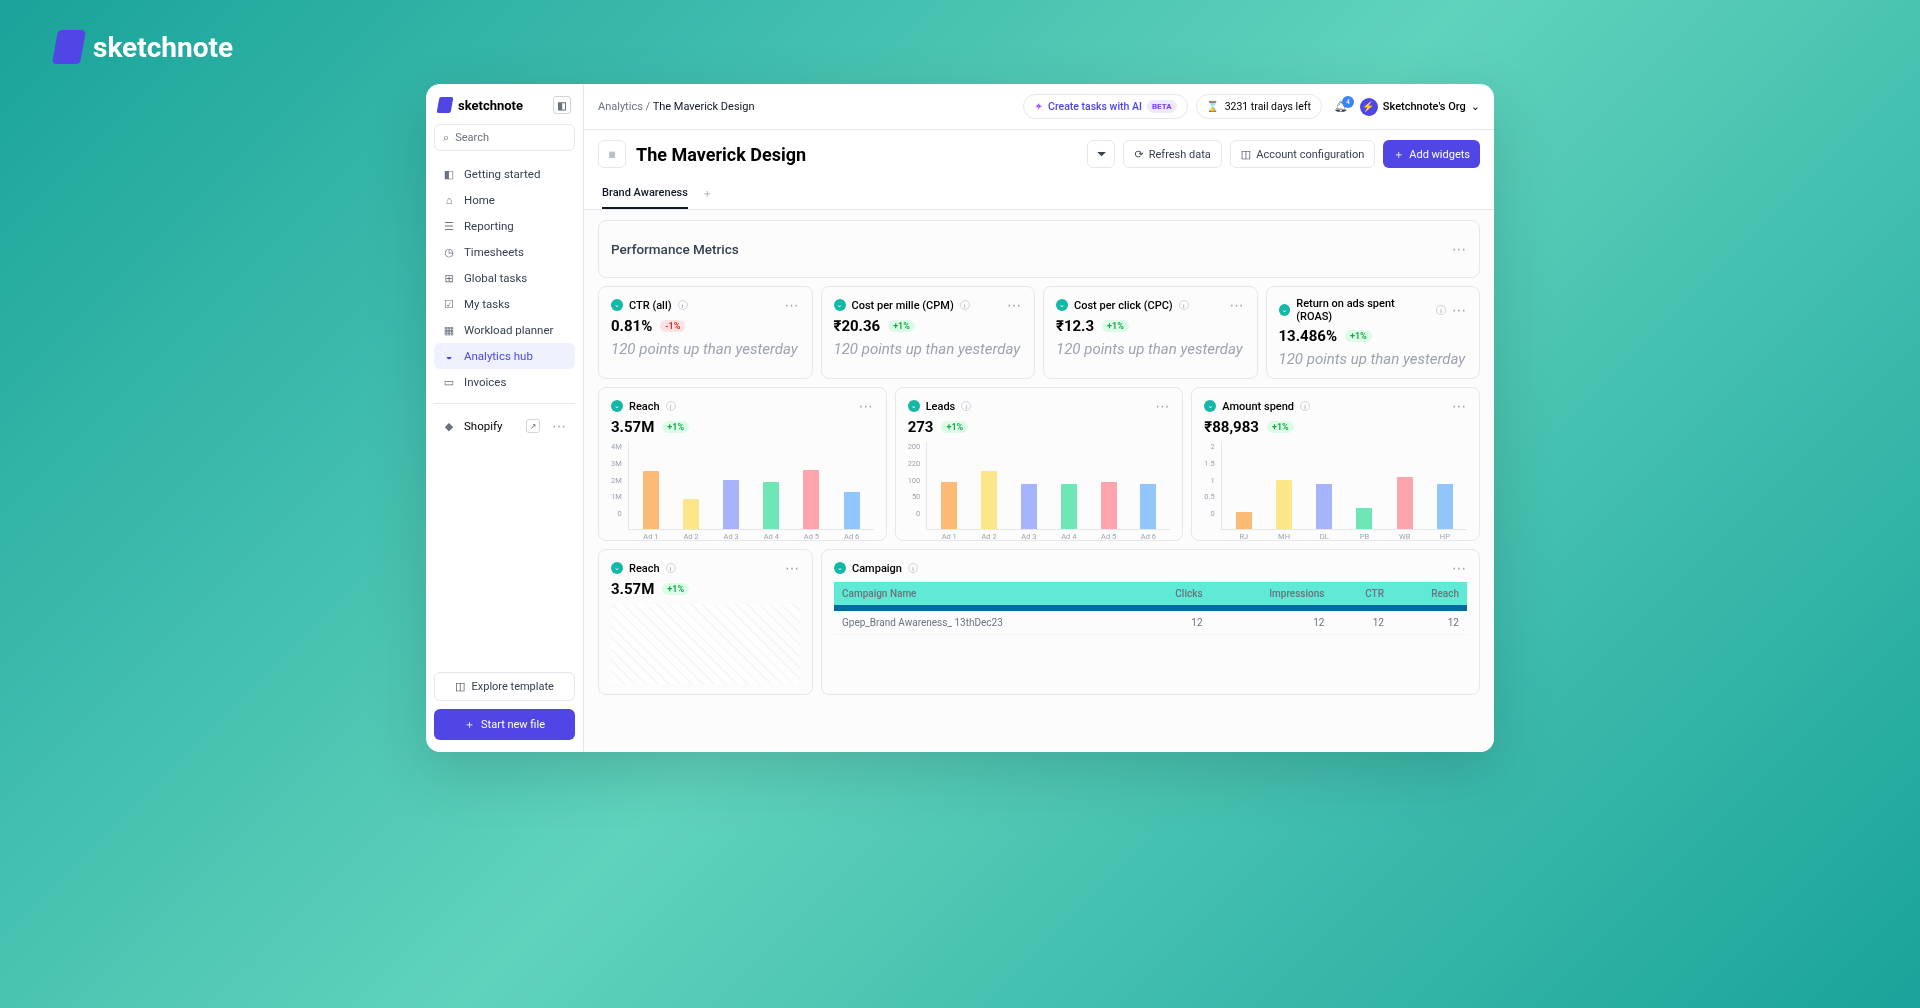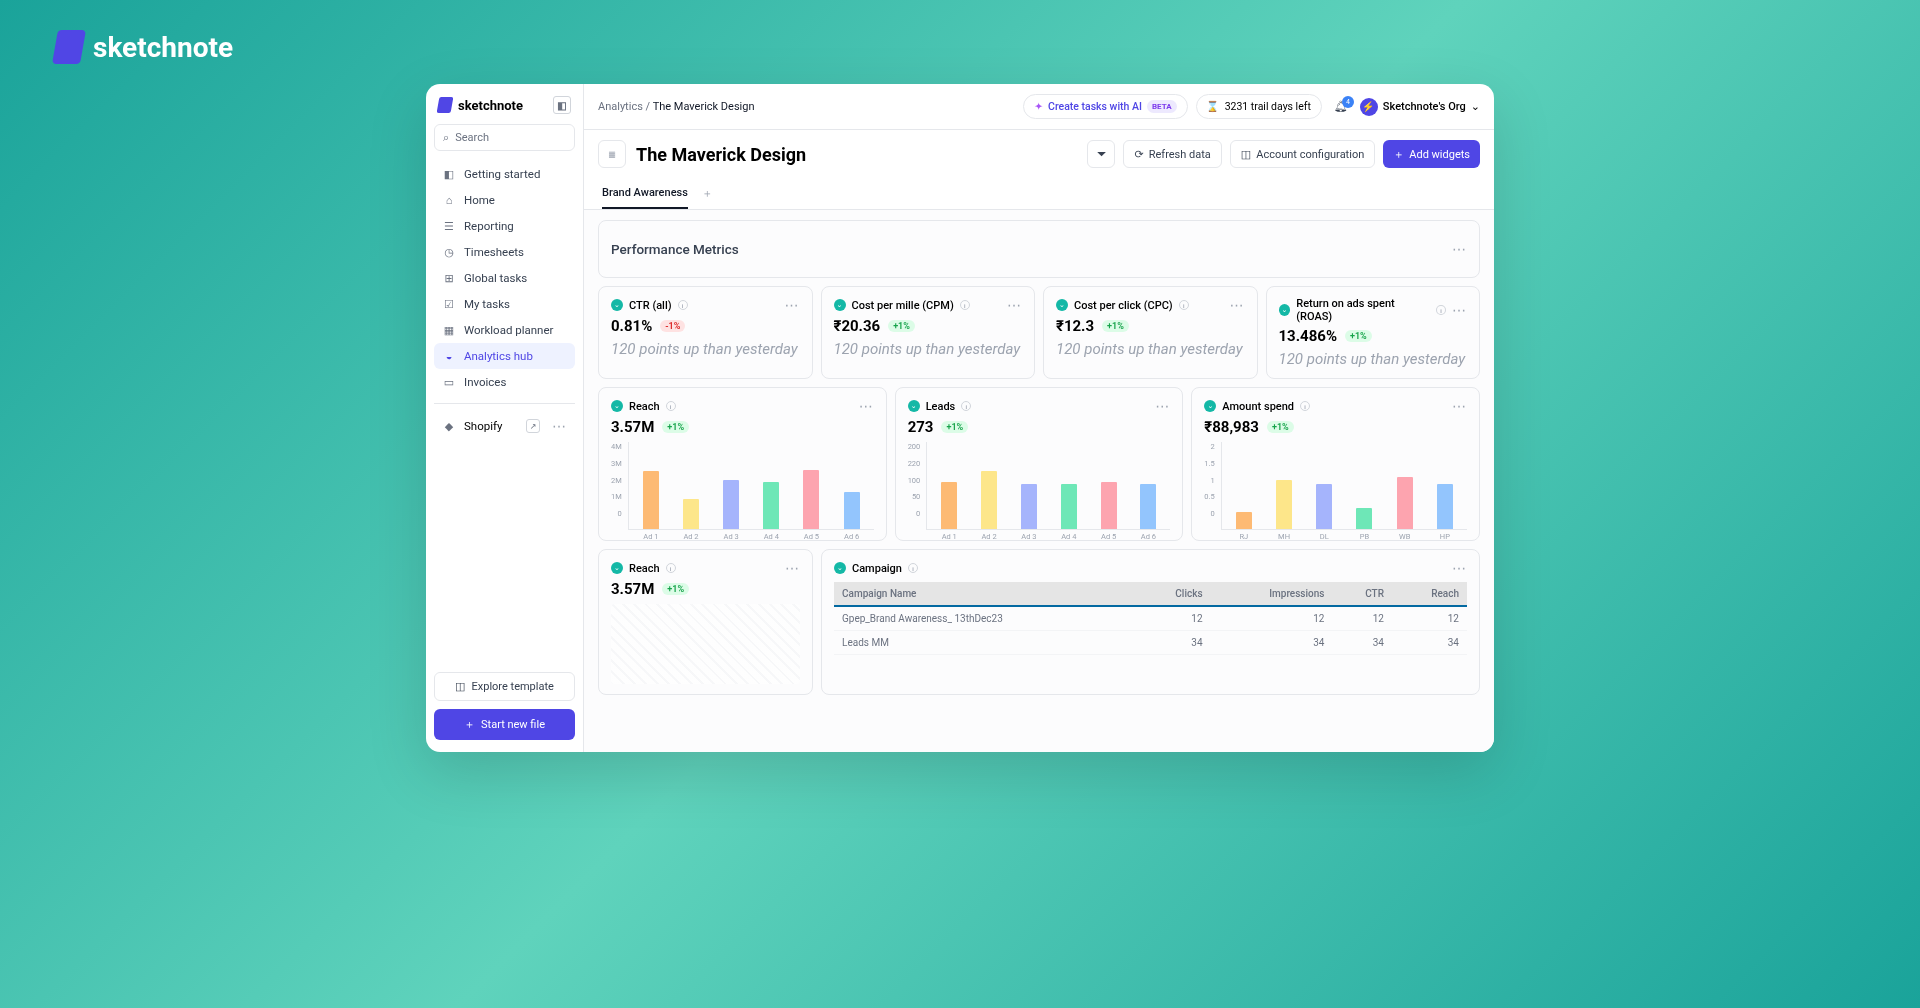--- a/index.html
+++ b/index.html
@@ -65,21 +65,21 @@
 .chart-body { height:88px; display:flex; gap:4px; margin-top:6px;}
 .chart-y { display:flex; flex-direction:column; justify-content:space-between; font-size:7.5px; color:#9ca3af; text-align:right; padding-right:2px; padding-bottom:12px;}
 .chart-area { flex:1; display:flex; align-items:flex-end; justify-content:space-around; border-left:1px solid #e5e7eb; border-bottom:1px solid #e5e7eb; position:relative; padding:0 2px 0;}
 .bar-wrap { display:flex; flex-direction:column; align-items:center; gap:3px; flex:1;}
 .bar { width:16px; border-radius:1px 1px 0 0;}
 .bar-label { font-size:7.5px; color:#9ca3af; position:absolute; bottom:-12px;}
 .bottom-row { display:grid; grid-template-columns: 215px 1fr; gap:8px;}
 .map-placeholder { height:80px; background: repeating-linear-gradient(45deg, #f3f4f6 0, #f3f4f6 2px, #fff 2px, #fff 8px); border-radius:4px; margin-top:6px; opacity:0.6;}
 .table-card { border:1px solid #e5e7eb; border-radius:8px; padding:10px 12px;}
 table { width:100%; border-collapse:collapse; font-size:10px; margin-top:6px;}
-th { text-align:left; font-weight:500; color:#6b7280; padding:6px 8px; border-bottom:2px solid #0369a1; background:#e5e5e5;}
+th { text-align:left; font-weight:500; color:#6b7280; padding:6px 8px; border-bottom:6px solid #0369a1; background:#5eead4;}
 th.num, td.num { text-align:right; }
 td { padding:6px 8px; border-bottom:1px solid #f3f4f6; color:#6b7280;}
 </style>
 </head>
 <body>
 
 <div class="outer-logo">
   <div class="outer-logo-icon"></div>
   <span>sketchnote</span>
 </div>
@@ -445,26 +445,19 @@
                 </tr>
               </thead>
             <tbody id="table-body">
                 <tr>
                   <td>Gpep_Brand Awareness_ 13thDec23</td>
     <td class="num">12</td>
     <td class="num">12</td>
     <td class="num">12</td>
     <td class="num">12</td>
                 </tr>
-                <tr>
-                  <td>Leads MM</td>
-    <td class="num">34</td>
-    <td class="num">34</td>
-    <td class="num">34</td>
-    <td class="num">34</td>
-                </tr>
               </tbody>
           </table>
         </div>
       </div>
     </div>
   </main>
 </div>
 
 </body></html>

